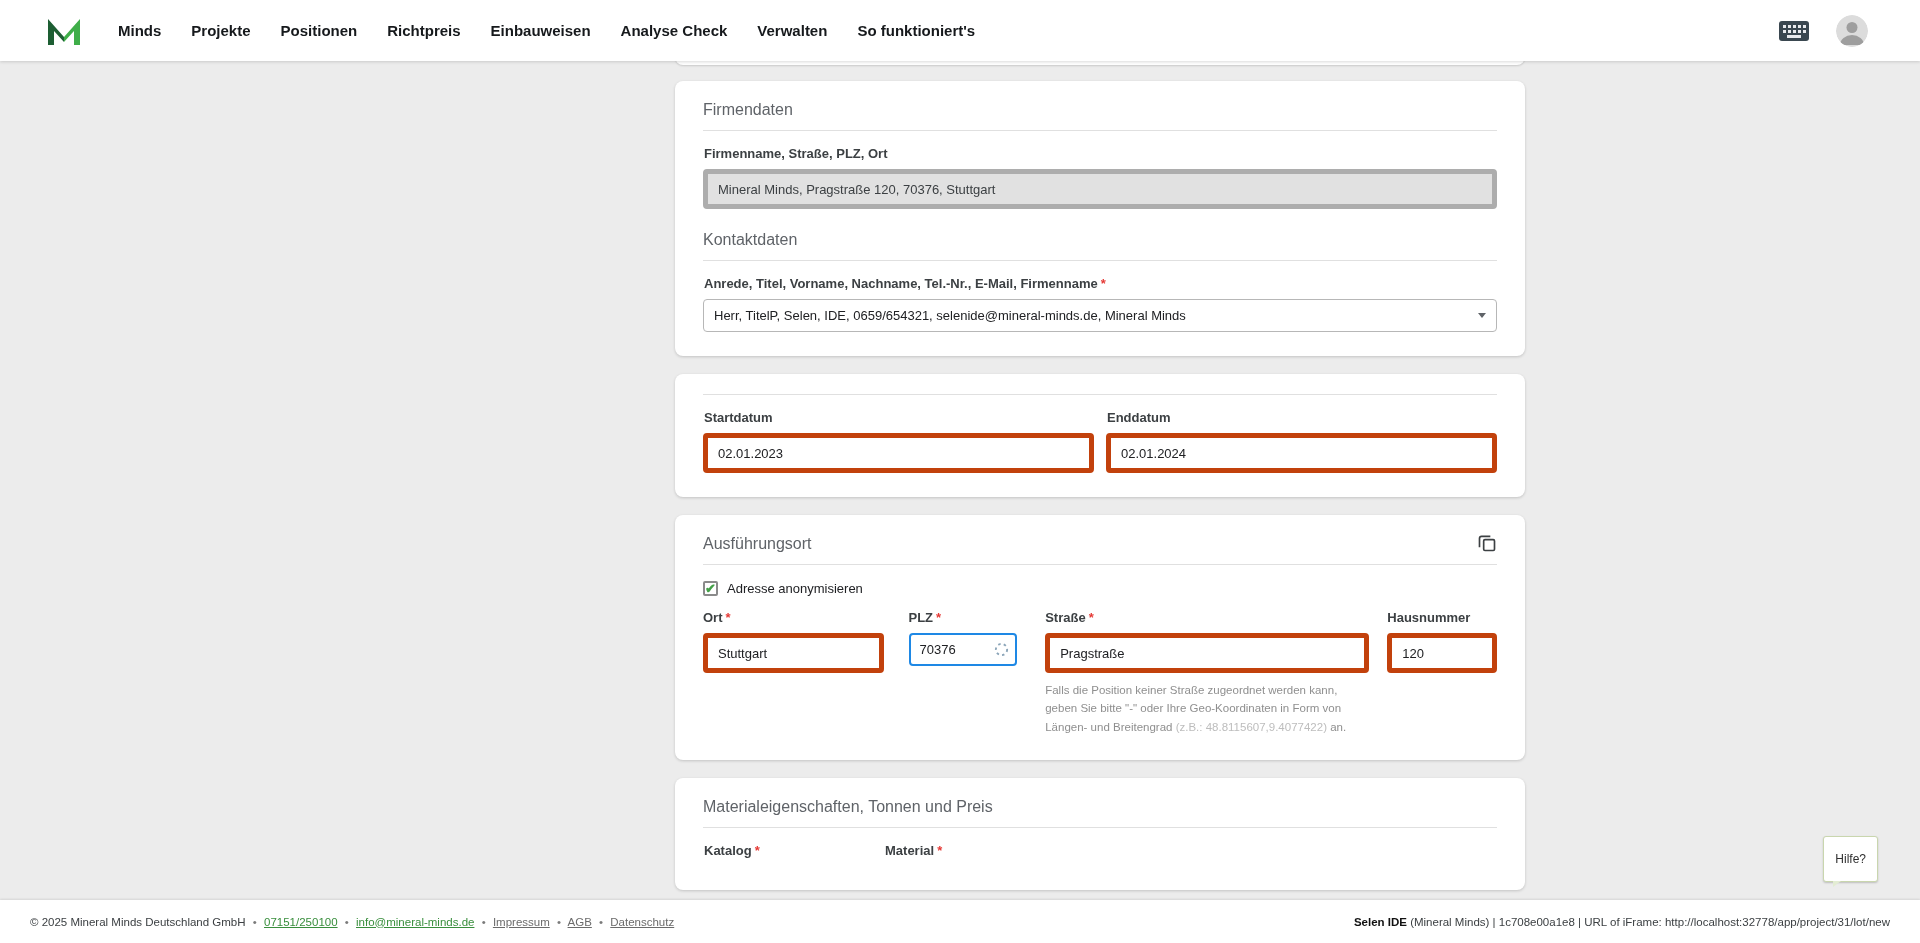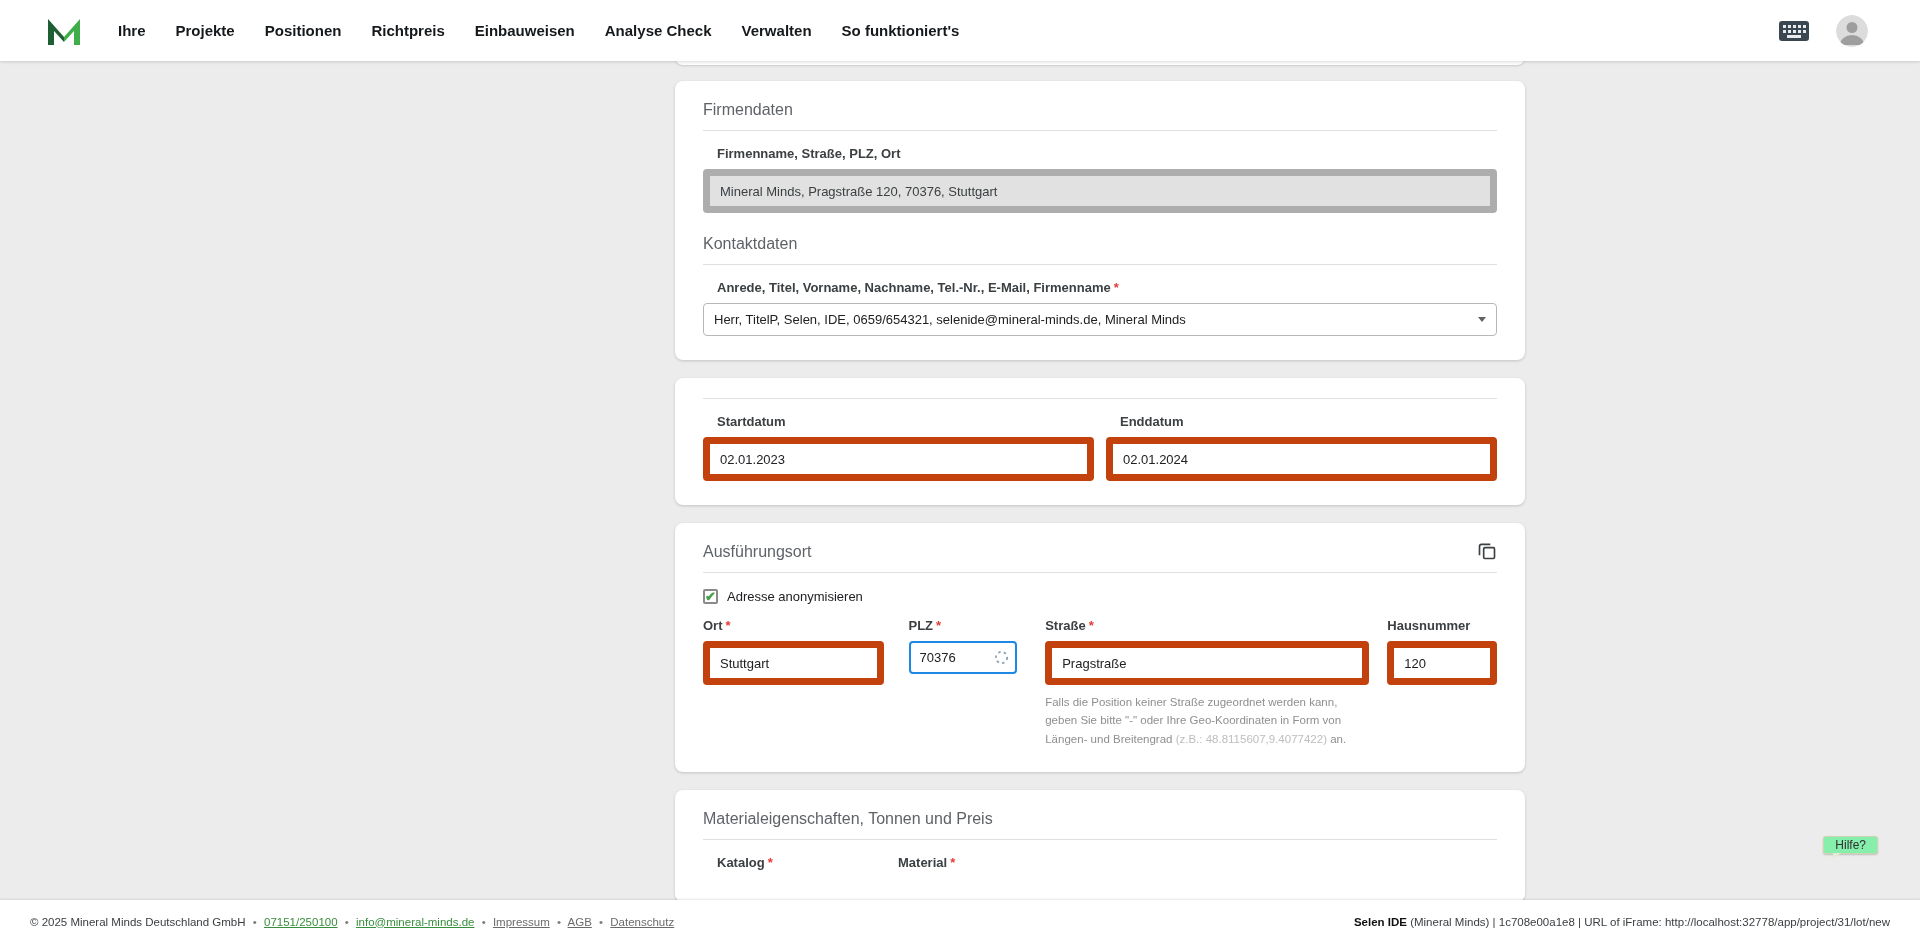--- a/index.html
+++ b/index.html
@@ -40,27 +40,27 @@
   .card {
     background:#fff; border-radius:8px;
     box-shadow:0 1px 3px rgba(0,0,0,.18);
     padding:20px 28px 24px; margin-bottom:18px;
   }
   .card-title { font-size:16px; font-weight:400; color:#5f6368; margin:0 0 11px; }
   .rule { border:none; border-top:1px solid #e0e0e0; margin:0; }
 
   .field-label {
     display:block; font-size:13px; font-weight:700; color:#3c4043;
-    margin:15px 14px 8px; white-space:nowrap;
+    margin:15px 1px 8px; white-space:nowrap;
   }
   .req { color:#e53935; margin-left:3px; font-weight:700; }
 
   .text-input {
     display:block; width:100%; height:33px;
-    border:7px solid #c2410c; border-radius:4px;
+    border:5px solid #c2410c; border-radius:4px;
     padding:15px 10px; font-size:13px; color:#202124;
     font-family:inherit; background:#fff; outline:none;
   }
   .text-input.disabled { background:#e1e1e1; border-color:#adadad; color:#3c4043; }
   .text-input.focused { border:2px solid #1e88e5; padding:0 9px; }
 
   .select-box {
     position:relative; height:33px; border:1px solid #b7b7b7; border-radius:4px;
     display:flex; align-items:center; padding:0 30px 0 10px;
     font-size:13px; color:#202124; cursor:pointer; background:#fff;
@@ -96,22 +96,22 @@
 
   .hint { font-size:11.5px; line-height:1.6; color:#8f8f8f; margin-top:8px; }
   .hint .light { color:#bdbdbd; }
 
   .material-cols { display:flex; }
   .material-cols .mcol { width:181px; }
 
   
   .hilfe {
     position:absolute; top:836px; right:42px; z-index:30;
-    background:#86efac; border:1px solid #c9d6ae; border-radius:3px;
-    padding:1px 11px; font-size:12px; color:#2f2f2f;
+    background:#ffffff; border:1px solid #c9d6ae; border-radius:3px;
+    padding:15px 11px; font-size:12px; color:#2f2f2f;
     box-shadow:0 1px 2px rgba(0,0,0,.2); cursor:pointer;
   }
   .hilfe::after {
     content:""; position:absolute; left:9px; bottom:-6px;
     width:0; height:0; border-top:6px solid #e3ecd3; border-right:8px solid transparent;
   }
 
   
   .footer {
     position:absolute; left:0; right:0; bottom:0; height:43px;
@@ -130,21 +130,21 @@
 <header class="navbar">
   <a class="logo">
     <span style="display:flex;">
       <svg width="40" height="40" viewBox="0 0 40 40">
         <polygon points="4,34 4,8 20,26 20,31 10,20 10,34" fill="#1d5e33"></polygon>
         <polygon points="20,26 36,8 36,34 30,34 30,20 20,31" fill="#3fae49"></polygon>
       </svg>
     </span>
   </a>
   <nav class="main-nav">
-    <a class="nav-item">Ihre</a>
+    <a class="nav-item">Minds</a>
     <a class="nav-item">Projekte</a>
     <a class="nav-item">Positionen</a>
     <a class="nav-item">Richtpreis</a>
     <a class="nav-item">Einbauweisen</a>
     <a class="nav-item">Analyse Check</a>
     <a class="nav-item">Verwalten</a>
     <a class="nav-item">So funktioniert's</a>
   </nav>
   <div class="nav-right">
     <span class="icon-btn">

